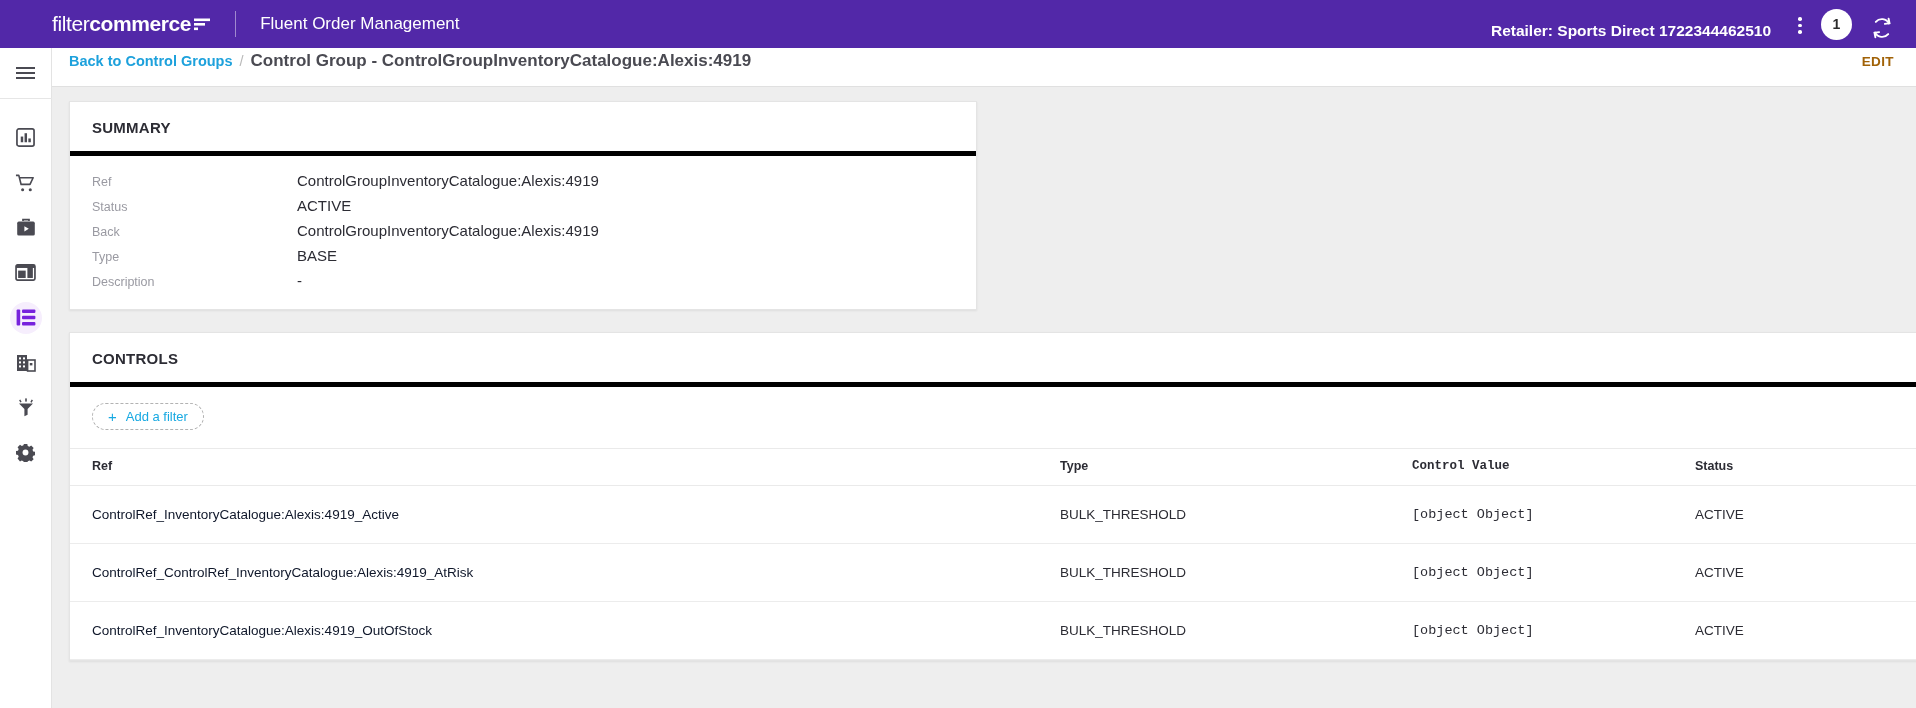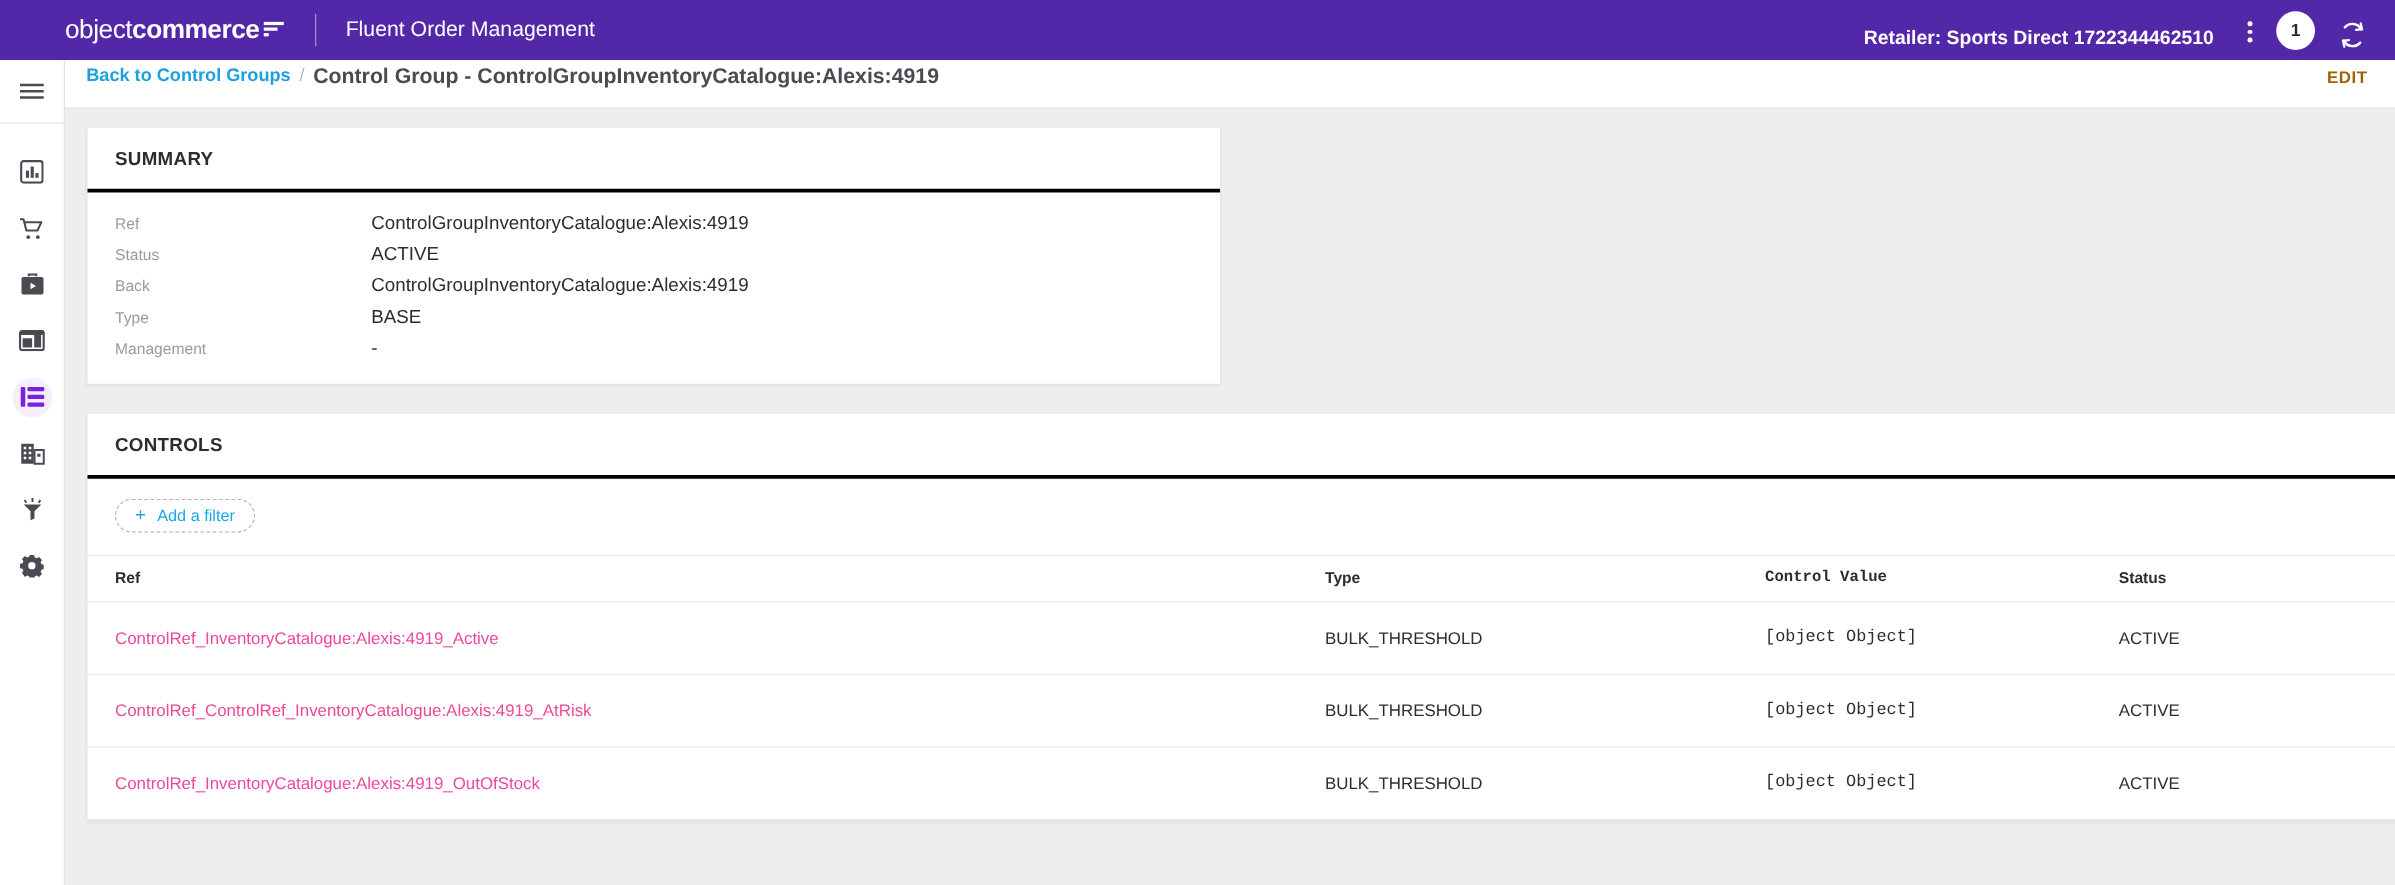--- a/index.html
+++ b/index.html
@@ -143,21 +143,21 @@
     background: #ffffff;
     border: 1px solid #e4e4e4;
     box-shadow: 0 1px 2px rgba(0,0,0,.07);
   }
   .summary-card {
     margin: 14px 0 0 17px;
     width: 908px;
   }
   .card-head {
     padding: 17px 22px 15px 22px;
-    border-bottom: 3px solid #000000;
+    border-bottom: 5px solid #000000;
   }
   .card-title {
     font-size: 15px; font-weight: 700; color: #2c2c34;
     letter-spacing: .25px;
   }
   .kv-body { padding: 12px 0 16px 0; }
   .kv-row { display: flex; align-items: baseline; padding: 4px 22px; }
   .kv-key {
     width: 205px; flex: 0 0 205px;
     font-size: 12.5px; color: #9a9aa2;
@@ -191,30 +191,30 @@
     font-size: 13.5px; color: #2c2c34;
     padding: 21px 0 21px 0;
     border-bottom: 1px solid #ececec;
     vertical-align: middle;
   }
   table.ctl th:nth-child(1), table.ctl td:nth-child(1) { padding-left: 22px; width: 990px; }
   table.ctl th:nth-child(2), table.ctl td:nth-child(2) { width: 352px; }
   table.ctl th:nth-child(3), table.ctl td:nth-child(3) { width: 283px; font-family: Liberation Mono, monospace; }
   table.ctl th:nth-child(4), table.ctl td:nth-child(4) { width: auto; }
   .cell-link {
-    color: #ec4899; font-size: 13.5px; text-decoration: none; cursor: pointer;
+    color: #0f172a; font-size: 13.5px; text-decoration: none; cursor: pointer;
   }
 </style>
 </head>
 <body>
 
 <div class="topbar">
   <div class="brand">
     <div class="brand-logo">
-      <span>object</span><b>commerce</b><span class="logo-mark">
+      <span>filter</span><b>commerce</b><span class="logo-mark">
         <svg width="18" height="16" viewBox="0 0 18 16" aria-hidden="true">
           <rect x="1" y="2.5" width="16" height="2.6" fill="#ffffff"></rect>
           <rect x="1" y="7" width="11" height="2.6" fill="#ffffff"></rect>
           <rect x="1" y="11.5" width="4" height="2.6" fill="#ffffff"></rect>
         </svg>
       </span>
     </div>
     <div class="brand-divider"></div>
     <div class="app-title">Fluent Order Management</div>
   </div>
@@ -369,21 +369,21 @@
         </div>
         <div class="kv-row">
           <div class="kv-key">Back</div>
           <div class="kv-val">ControlGroupInventoryCatalogue:Alexis:4919</div>
         </div>
         <div class="kv-row">
           <div class="kv-key">Type</div>
           <div class="kv-val">BASE</div>
         </div>
         <div class="kv-row">
-          <div class="kv-key">Management</div>
+          <div class="kv-key">Description</div>
           <div class="kv-val">-</div>
         </div>
       </div>
     </div>
 
     <div class="card controls-card">
       <div class="card-head">
         <div class="card-title">CONTROLS</div>
       </div>
 

